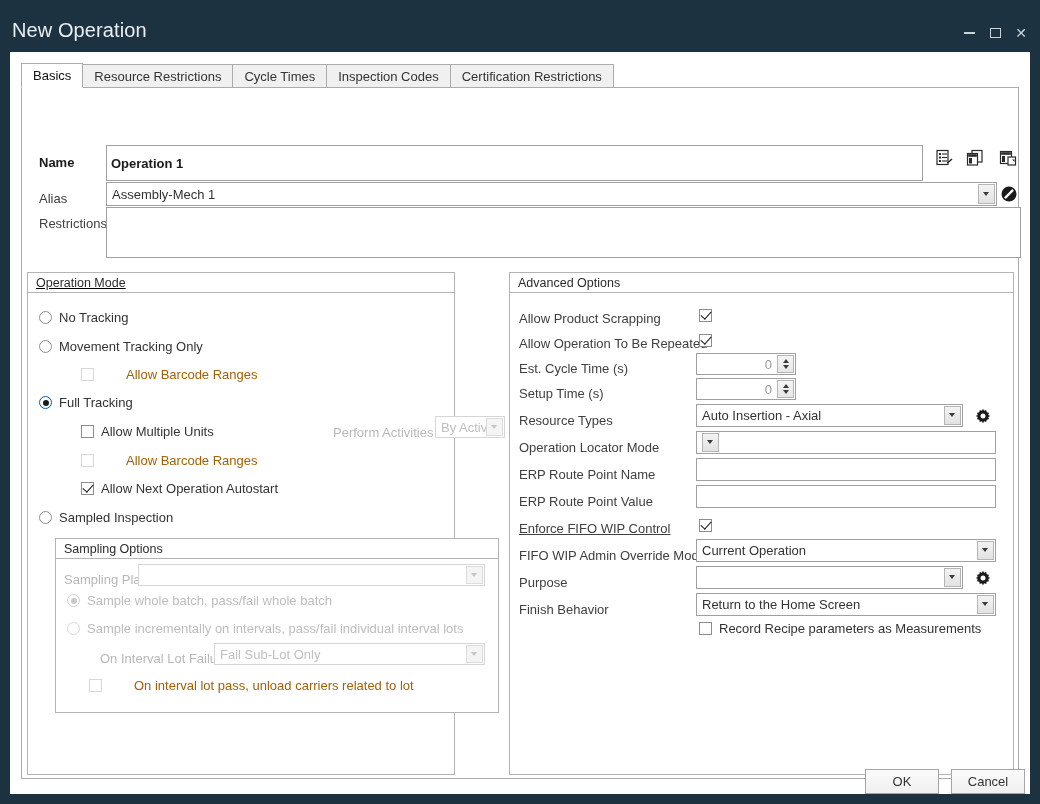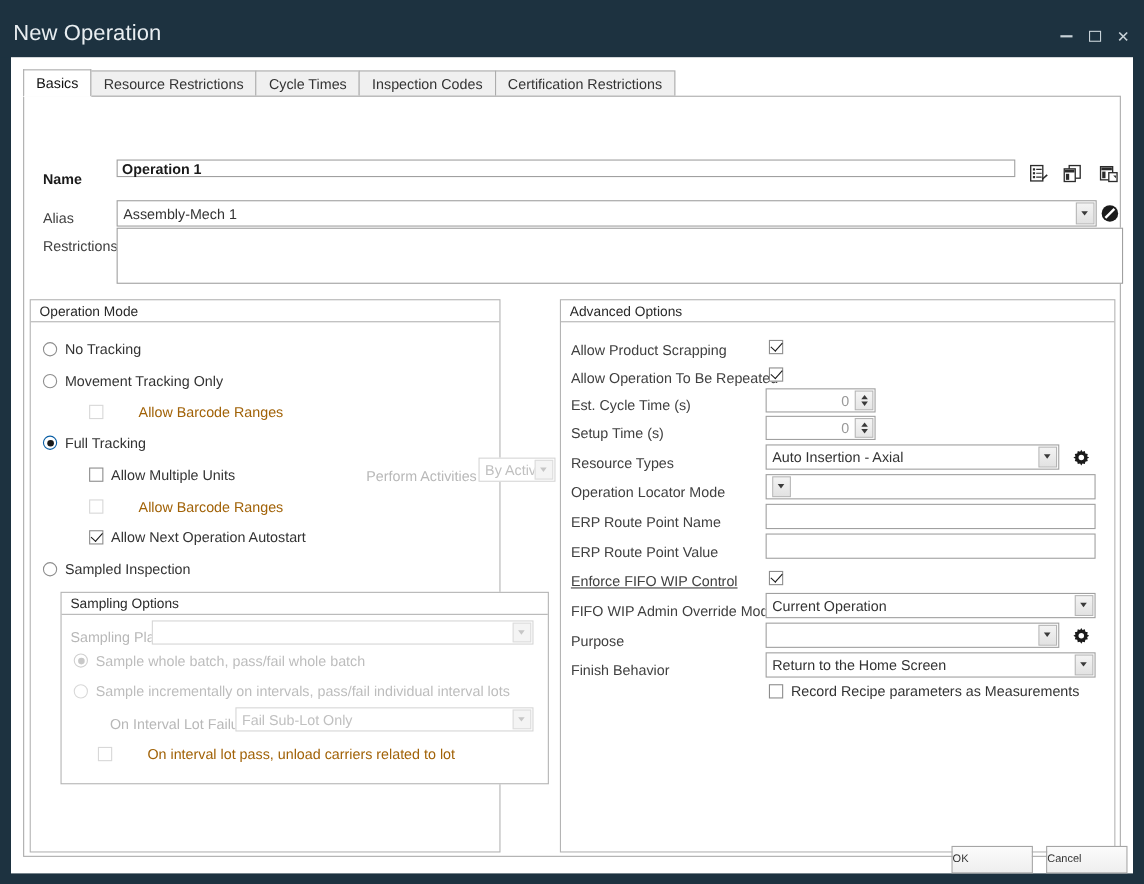--- a/index.html
+++ b/index.html
@@ -170,22 +170,22 @@
 
   
   .iconbtn {
     position: absolute; display: flex; align-items: center; justify-content: center;
   }
   svg { display: block; }
   .btn {
     position: absolute; height: 25px; width: 74px;
     background: linear-gradient(#fbfbfb,#efefef);
     border: 1px solid #a5a5a5;
-    font-size: 10px; color: #333;
-    display: flex; align-items: center; justify-content: flex-start;
+    font-size: 13px; color: #333;
+    display: flex; align-items: center; justify-content: center;
   }
 </style>
 </head>
 <body>
 
 <div class="window">
 
   <div class="titlebar">
     <div class="title-text">New Operation</div>
     <div class="win-btns">
@@ -217,21 +217,21 @@
         <span>Inspection Codes</span>
       </div>
       <div class="tab">
         <span>Certification Restrictions</span>
       </div>
     </div>
 
     <div class="formpanel">
 
       <div class="lbl bold" style="left:17px; top:67px;">Name</div>
-      <div class="tbox bold" style="left:84px; top:57px; width:817px; height:16px;">Operation 1</div>
+      <div class="tbox bold" style="left:84px; top:57px; width:817px; height:36px;">Operation 1</div>
 
       <div class="iconbtn" style="left:910px; top:58px; width:24px; height:24px;">
         <svg width="18" height="18" viewBox="0 0 18 18">
           <rect x="2" y="1.5" width="11" height="14" fill="#ffffff" stroke="#2b2b2b" stroke-width="1.2"></rect>
           <rect x="4" y="4" width="2" height="2" fill="#2b2b2b"></rect>
           <rect x="4" y="7.5" width="2" height="2" fill="#2b2b2b"></rect>
           <rect x="4" y="11" width="2" height="2" fill="#2b2b2b"></rect>
           <line x1="7" y1="5" x2="12" y2="5" stroke="#2b2b2b" stroke-width="1.1"></line>
           <line x1="7" y1="8.5" x2="12" y2="8.5" stroke="#2b2b2b" stroke-width="1.1"></line>
           <line x1="7" y1="12" x2="12" y2="12" stroke="#2b2b2b" stroke-width="1.1"></line>
@@ -268,21 +268,21 @@
       <div class="iconbtn" style="left:976px; top:95px; width:22px; height:22px;">
         <svg width="18" height="18" viewBox="0 0 18 18">
           <circle cx="9" cy="9" r="7.5" fill="#1a1a1a"></circle>
           <rect x="3.2" y="7.9" width="11.6" height="2.2" fill="#ffffff" transform="rotate(-45 9 9)"></rect>
         </svg>
       </div>
 
       <div class="lbl" style="left:17px; top:128px;">Restrictions</div>
       <div class="tbox multiline" style="left:84px; top:119px; width:915px; height:51px;"></div>
 
-      <div class="group" style="left:5px; top:184px; width:428px; height:503px;">
+      <div class="group" style="left:5px; top:184px; width:428px; height:503px;text-decoration:underline;">
         <div class="ghead">Operation Mode</div>
 
         <div class="radio" style="left:11px; top:37px;">
           <span class="rdot"></span>
           <span class="rlbl">No Tracking</span>
         </div>
 
         <div class="radio" style="left:11px; top:66px;">
           <span class="rdot"></span>
           <span class="rlbl">Movement Tracking Only</span>

